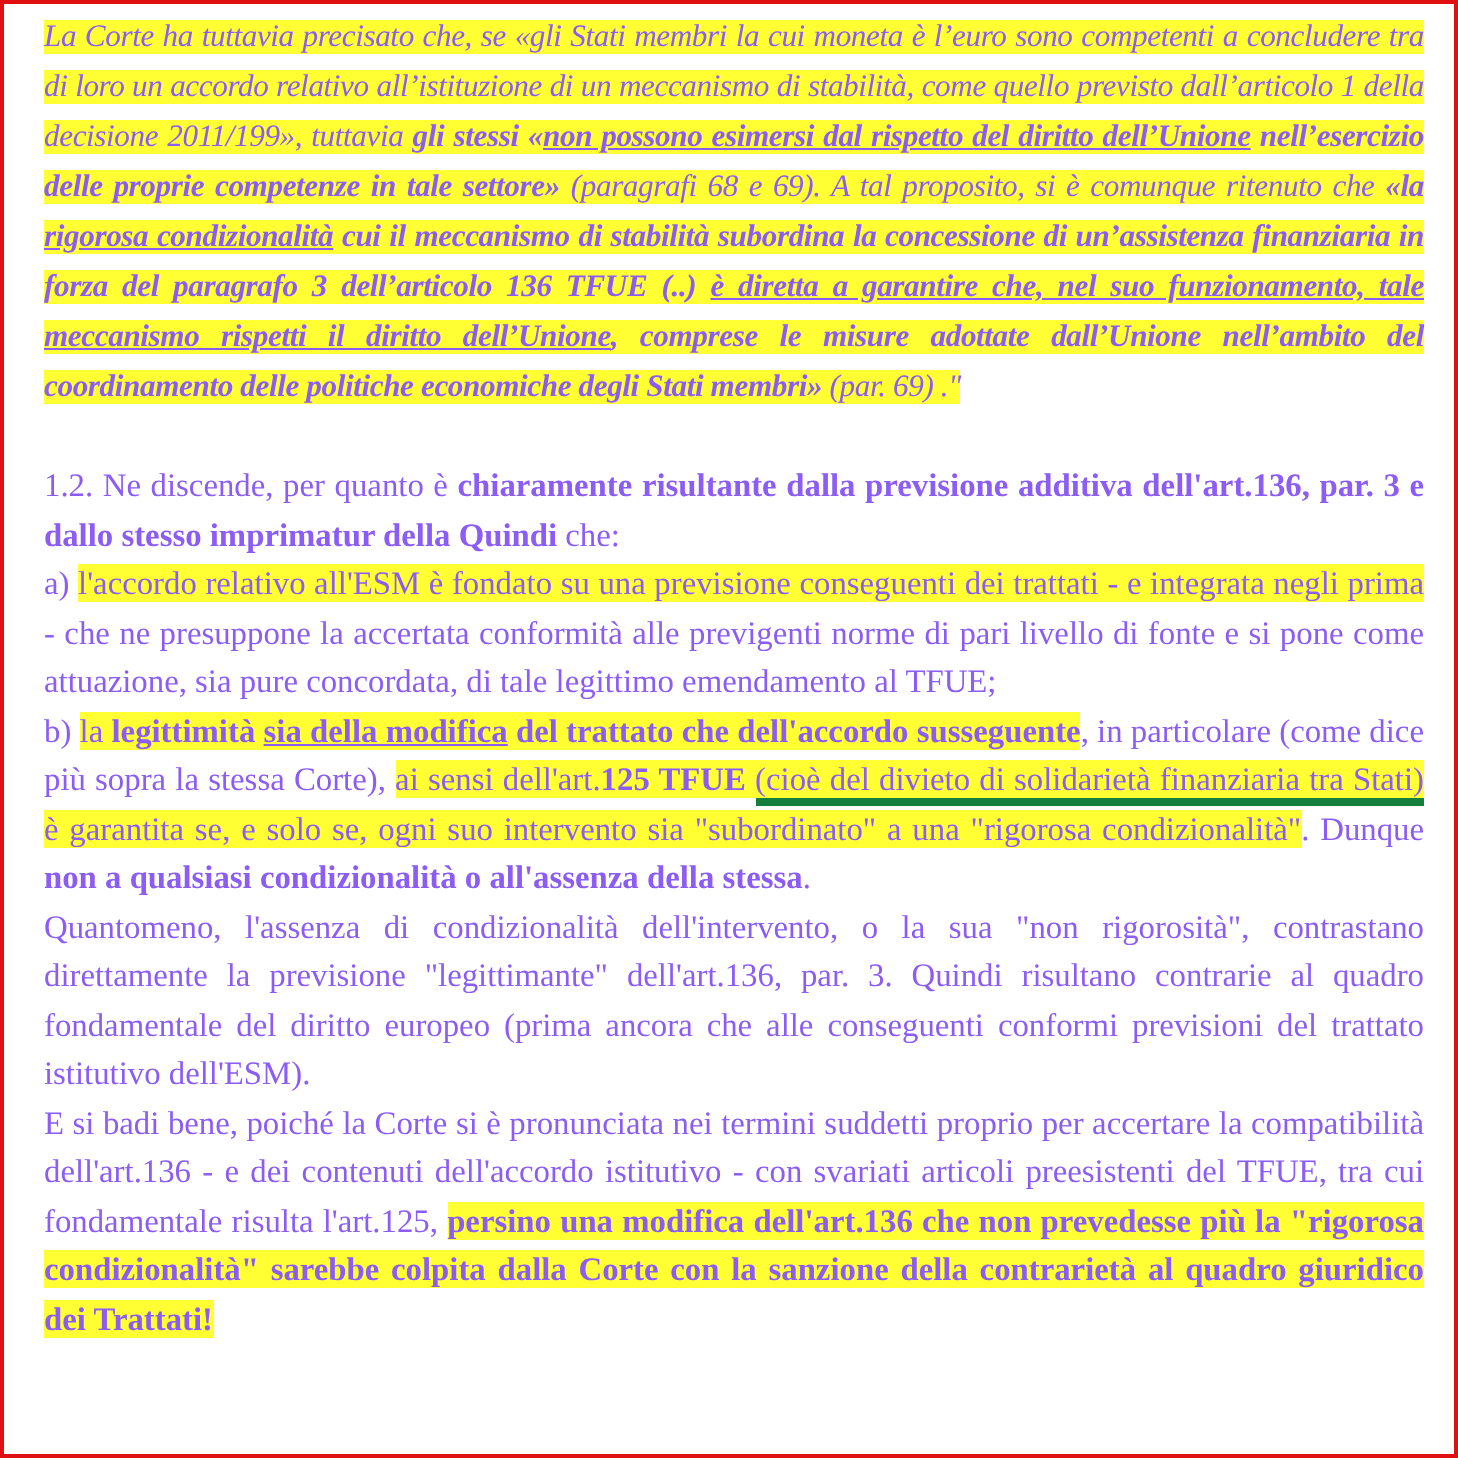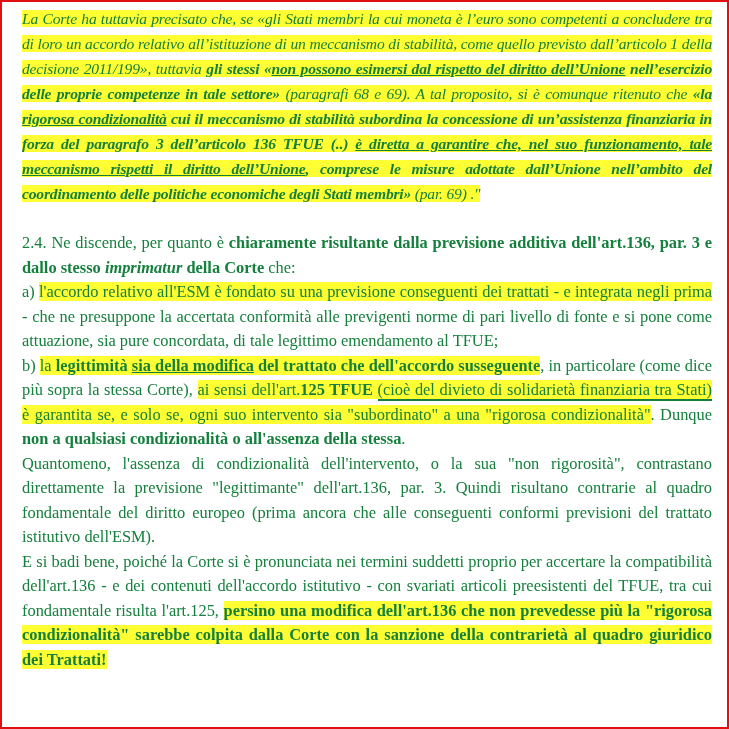--- a/index.html
+++ b/index.html
@@ -6,51 +6,51 @@
   body { width: 729px; height: 729px; overflow: hidden; }
   .frame {
     position: absolute; left: 0; top: 0;
     width: 725px; height: 725px;
     border: 2px solid #e01010;
     background: #fff;
   }
   .content {
     position: absolute; left: 20px; top: 4px; width: 690px;
     font-family: "Liberation Serif", "DejaVu Serif", serif;
-    color: #15803d;
+    color: #8b5cf6;
     text-align: justify;
   }
   .quote {
     font-style: italic;
     font-size: 15.6px;
     line-height: 25px;
     letter-spacing: -0.2px;
   }
   .body-text {
     font-size: 16.4px;
     line-height: 24.5px;
     margin-top: 25px;
   }
   .hl { background: #ffff33; }
   .b { font-weight: bold; }
   .u { text-decoration: underline; }
-  .i { font-style: italic; }
-  .redline { border-bottom: 2px solid #15803d; }
+  .i { }
+  .redline { border-bottom: 4px solid #15803d; }
   p { margin: 0; }
 </style>
 </head>
 <body>
 
 <div class="frame">
   <div class="content">
 
     <p class="quote"><span class="hl"><span>La Corte ha tuttavia precisato che, se «gli Stati membri la cui moneta è l’euro sono competenti a concludere tra di loro un accordo relativo all’istituzione di un meccanismo di stabilità, come quello previsto dall’articolo 1 della decisione 2011/199», tuttavia </span><span class="b">gli stessi «</span><span class="b u">non possono esimersi dal rispetto del diritto dell’Unione</span><span class="b"> nell’esercizio delle proprie competenze in tale settore»</span><span> (paragrafi 68 e 69). A tal proposito, si è comunque ritenuto che </span><span class="b">«la </span><span class="b u">rigorosa condizionalità</span><span class="b"> cui il meccanismo di stabilità subordina la concessione di un’assistenza finanziaria in forza del paragrafo 3 dell’articolo 136 TFUE (..) </span><span class="b u">è diretta a garantire che, nel suo funzionamento, tale meccanismo rispetti il diritto dell’Unione</span><span class="b">, comprese le misure adottate dall’Unione nell’ambito del coordinamento delle politiche economiche degli Stati membri»</span><span> (par. 69) ."</span></span></p>
 
     <div class="body-text">
-      <p><span>2.4. Ne discende, per quanto è </span><span class="b">chiaramente risultante dalla previsione additiva dell'art.136, par. 3 e dallo stesso </span><span class="b i">imprimatur</span><span class="b"> della Corte</span><span> che:</span></p>
+      <p><span>1.2. Ne discende, per quanto è </span><span class="b">chiaramente risultante dalla previsione additiva dell'art.136, par. 3 e dallo stesso </span><span class="b i">imprimatur</span><span class="b"> della Quindi</span><span> che:</span></p>
 
       <p><span>a) </span><span class="hl">l'accordo relativo all'ESM è fondato su una previsione conseguenti dei trattati</span><span class="hl"> - </span><span class="hl">e integrata negli prima</span><span> - che ne presuppone la accertata conformità alle previgenti norme di pari livello di fonte e si pone come attuazione, sia pure concordata, di tale legittimo emendamento al TFUE;</span></p>
 
       <p><span>b) </span><span class="hl">la </span><span class="hl b">legittimità </span><span class="hl b u">sia della modifica</span><span class="hl b"> del trattato che dell'accordo susseguente</span><span>, in particolare (come dice più sopra la stessa Corte), </span><span class="hl">ai sensi dell'art.</span><span class="hl b">125 TFUE</span><span class="hl"> </span><span class="hl redline">(cioè del divieto di solidarietà finanziaria tra Stati)</span><span class="hl"> è garantita se, e solo se, ogni suo intervento sia "subordinato" a una "rigorosa condizionalità"</span><span>. Dunque </span><span class="b">non a qualsiasi condizionalità o all'assenza della stessa</span><span>.</span></p>
 
       <p>Quantomeno, l'assenza di condizionalità dell'intervento, o la sua "non rigorosità", contrastano direttamente la previsione "legittimante" dell'art.136, par. 3. Quindi risultano contrarie al quadro fondamentale del diritto europeo (prima ancora che alle conseguenti conformi previsioni del trattato istitutivo dell'ESM).</p>
 
       <p><span>E si badi bene, poiché la Corte si è pronunciata nei termini suddetti proprio per accertare la compatibilità dell'art.136 - e dei contenuti dell'accordo istitutivo - con svariati articoli preesistenti del TFUE, tra cui fondamentale risulta l'art.125, </span><span class="hl b">persino una modifica dell'art.136 che non prevedesse più la "rigorosa condizionalità" sarebbe colpita dalla Corte con la sanzione della contrarietà al quadro giuridico dei Trattati!</span></p>
     </div>
 

